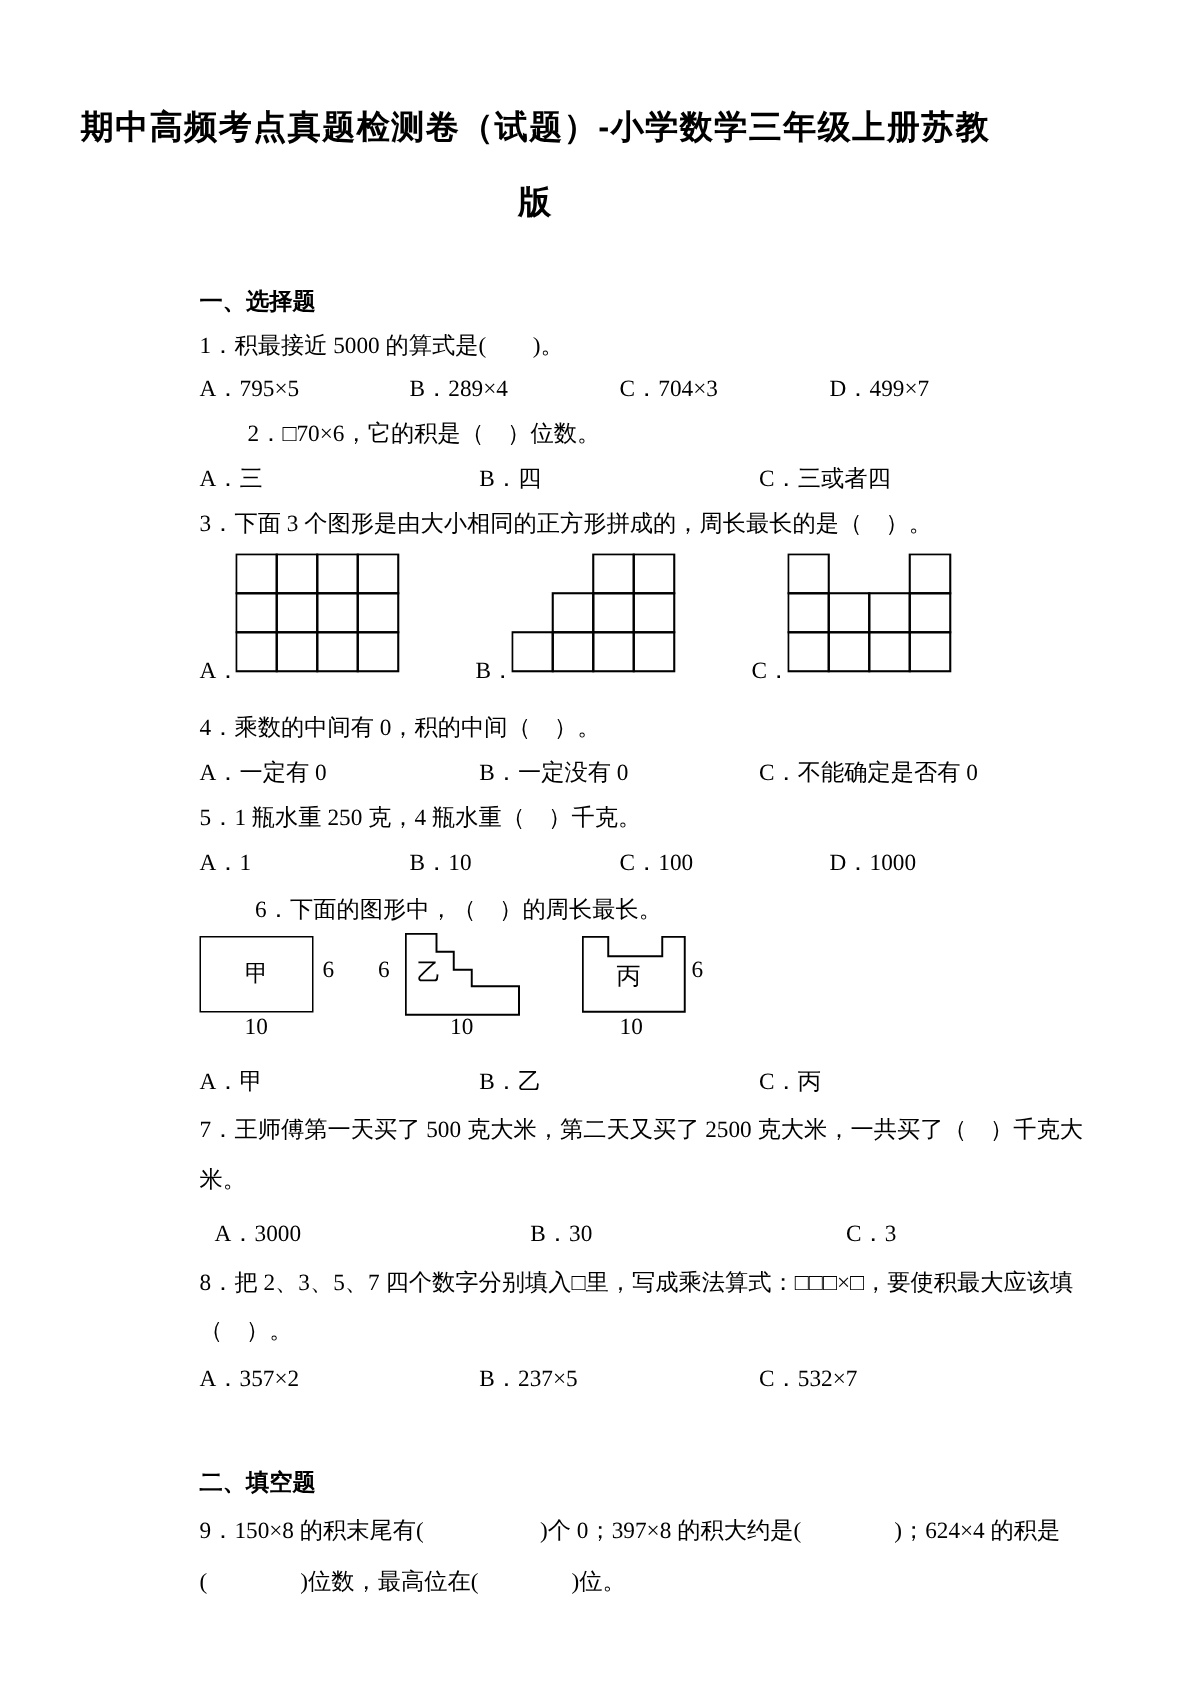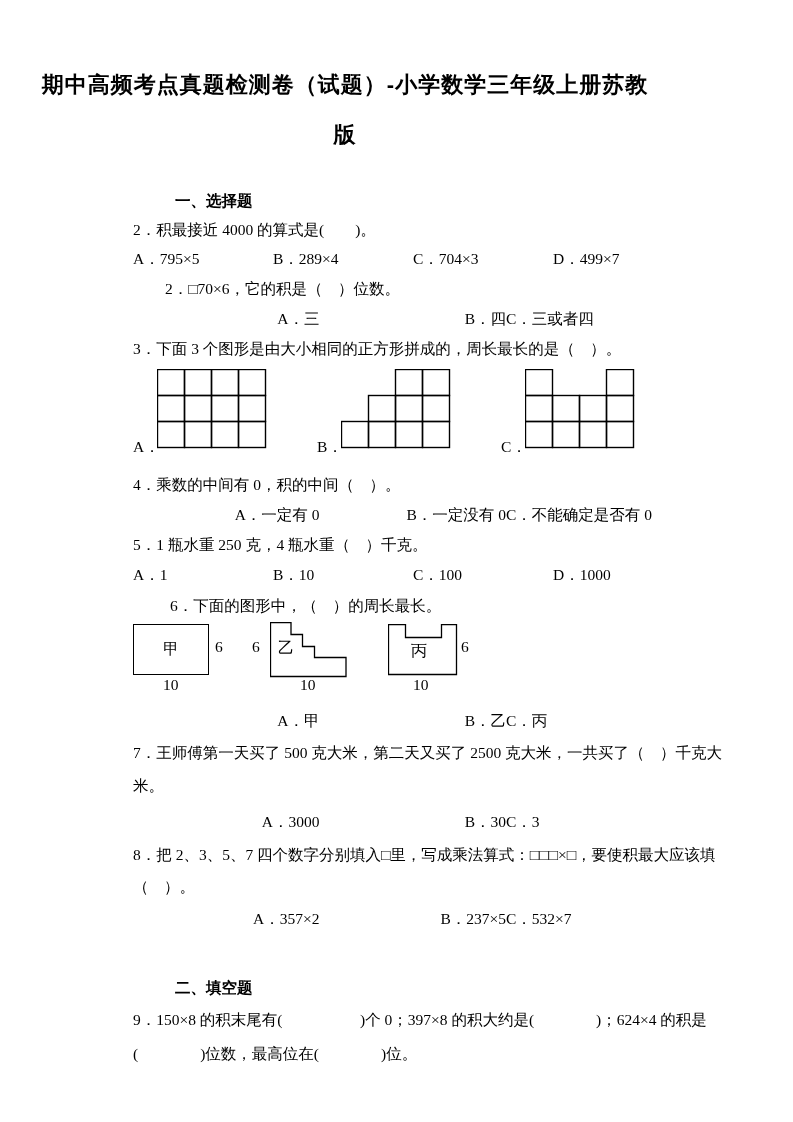--- a/index.html
+++ b/index.html
@@ -7,50 +7,50 @@
     position:relative;
     width:793px;height:1122px;
     background:#ffffff;
     color:#000;
     font-family:"Liberation Serif","DejaVu Serif",serif;
     font-size:15.5px;
     overflow:hidden;
   }
   .abs{position:absolute;white-space:nowrap;}
   .title{
-    left:0;width:690px;text-align:center;
+    left:12px;width:690px;text-align:center;
     font-weight:bold;font-size:22px;
     font-family:"Liberation Sans","DejaVu Sans",sans-serif;
     letter-spacing:1px;
   }
-  .heading{font-weight:bold;margin-left:42px;}
+  .heading{font-weight:bold;}
   .optrow{position:absolute;display:flex;white-space:nowrap;}
   .col4{width:140px;flex:0 0 auto;}
-  .col3{width:186.5px;flex:0 0 auto;text-align:right;}
+  .col3{width:186.5px;flex:0 0 auto;}
   .cell{fill:none;stroke:#000;stroke-width:1.4;}
   .outline{fill:none;stroke:#000;stroke-width:1.3;}
   .rect-fig{
     position:absolute;border:1.3px solid #000;
     display:flex;align-items:center;justify-content:center;
     box-sizing:border-box;
   }
   .fig-label{position:absolute;white-space:nowrap;font-size:16px;}
   .dim{position:absolute;white-space:nowrap;font-size:15.5px;}
 </style>
 </head>
 <body>
 
 <div class="page">
 
   <div class="abs title" style="top:70px;">期中高频考点真题检测卷（试题）-小学数学三年级上册苏教</div>
   <div class="abs title" style="top:120px;">版</div>
 
   <div class="abs heading" style="left:133px;top:191px;">一、选择题</div>
 
-  <div class="abs" style="left:133px;top:220px;">2．积最接近 4000 的算式是(　　)。</div>
+  <div class="abs" style="left:133px;top:220px;">1．积最接近 5000 的算式是(　　)。</div>
   <div class="optrow" style="left:133px;top:249px;justify-content:flex-end;">
     <span class="col4">A．795×5</span>
     <span class="col4">B．289×4</span>
     <span class="col4">C．704×3</span>
     <span>D．499×7</span>
   </div>
 
   <div class="abs" style="left:133px;top:279px;margin-left:32px;">2．□70×6，它的积是（　）位数。</div>
   <div class="optrow" style="left:133px;top:309px;">
     <span class="col3">A．三</span>
@@ -141,21 +141,21 @@
   <span class="dim" style="left:413px;top:676px;">10</span>
 
   <div class="optrow" style="left:133px;top:711px;">
     <span class="col3">A．甲</span>
     <span class="col3">B．乙</span>
     <span>C．丙</span>
   </div>
 
   <div class="abs" style="left:133px;top:743px;">7．王师傅第一天买了 500 克大米，第二天又买了 2500 克大米，一共买了（　）千克大</div>
   <div class="abs" style="left:133px;top:776px;">米。</div>
-  <div class="optrow" style="left:133px;top:812px;">
+  <div class="optrow" style="left:143px;top:812px;gap:24px;">
     <span class="col3">A．3000</span>
     <span class="col3">B．30</span>
     <span>C．3</span>
   </div>
 
   <div class="abs" style="left:133px;top:845px;">8．把 2、3、5、7 四个数字分别填入□里，写成乘法算式：□□□×□，要使积最大应该填</div>
   <div class="abs" style="left:133px;top:877px;">（　）。</div>
   <div class="optrow" style="left:133px;top:909px;">
     <span class="col3">A．357×2</span>
     <span class="col3">B．237×5</span>

